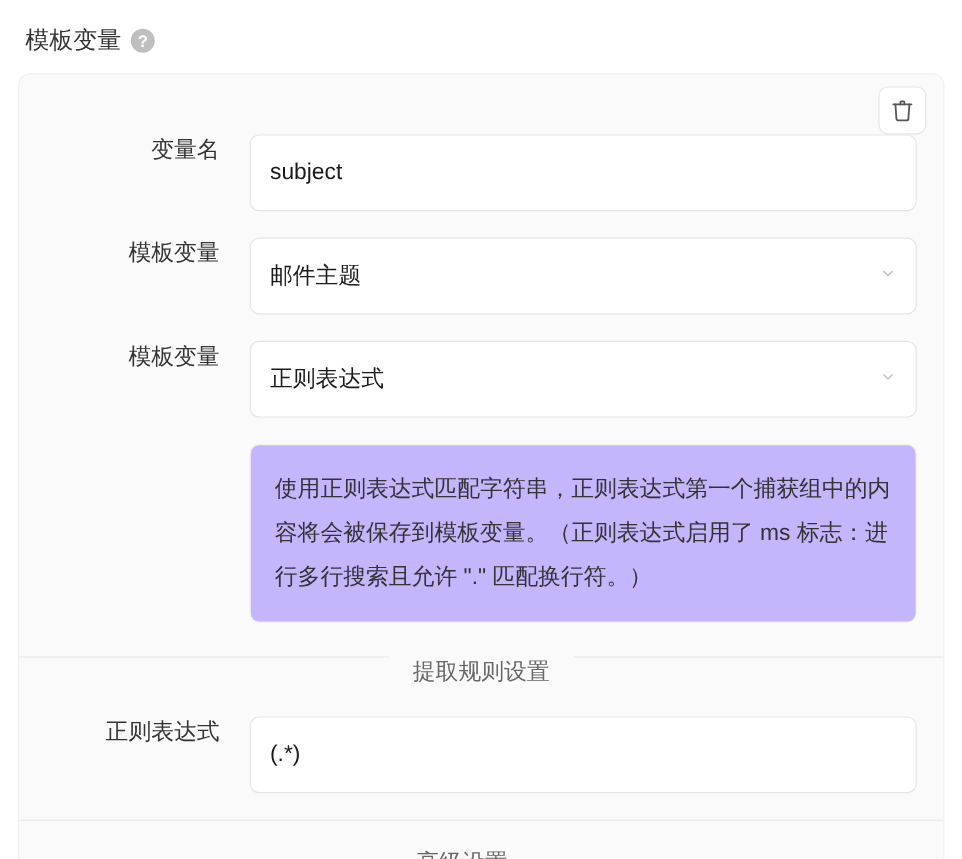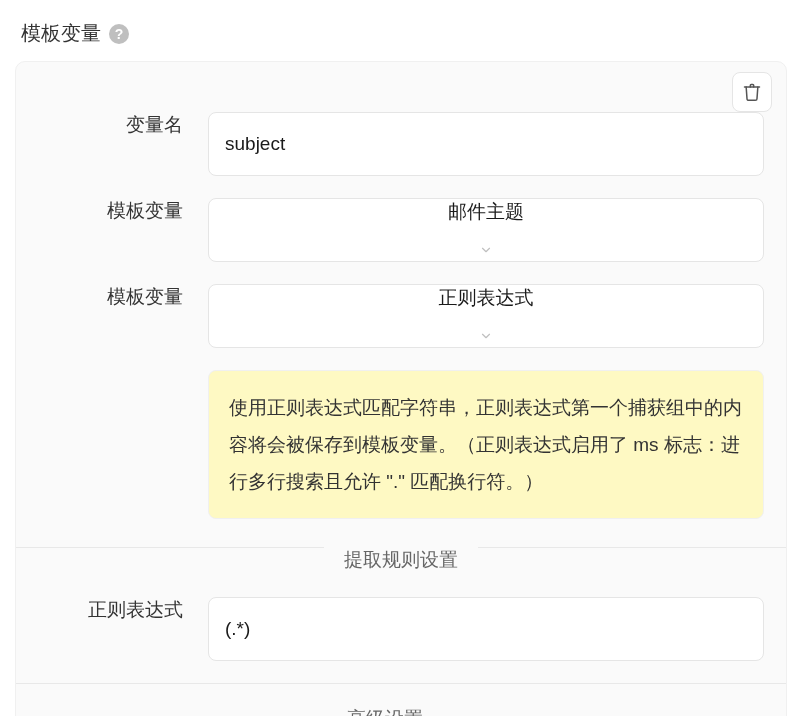--- a/index.html
+++ b/index.html
@@ -86,34 +86,33 @@
       padding: 0 16px;
       font-size: 19px;
       color: #1a1a1a;
       display: flex;
       align-items: center;
       font-family: inherit;
     }
     .select-input {
       justify-content: space-between;
       cursor: pointer;
-      flex-direction: column;
     }
     .chevron {
       color: #bfbfbf;
       font-size: 16px;
     }
     .help-text-row {
       display: flex;
       margin-bottom: 28px;
     }
     .help-text-box {
       flex: 1;
       margin-left: 170px;
-      background: #fef9c3;
+      background: #c4b5fd;
       border: 1px solid #f0f0f0;
       border-radius: 8px;
       padding: 18px 20px;
       font-size: 19px;
       line-height: 1.95;
       color: #333;
     }
     .divider {
       display: flex;
       align-items: flex-start;

